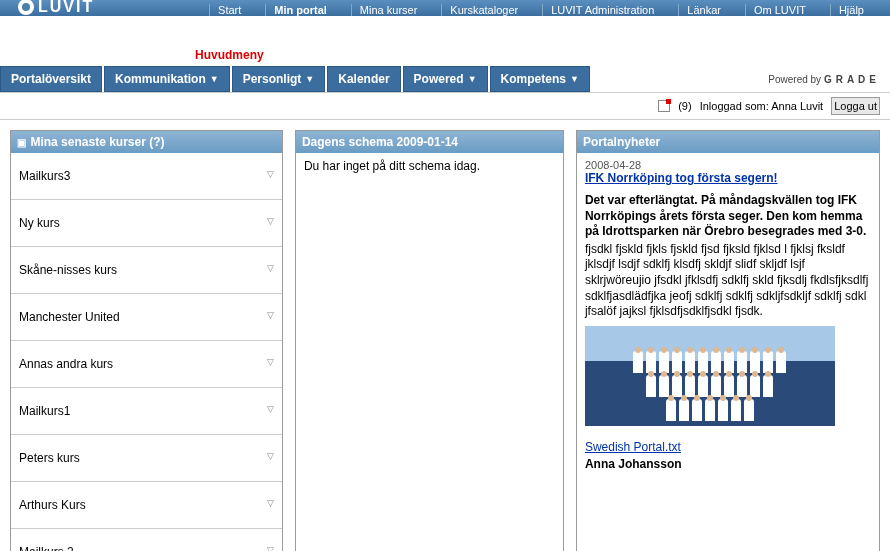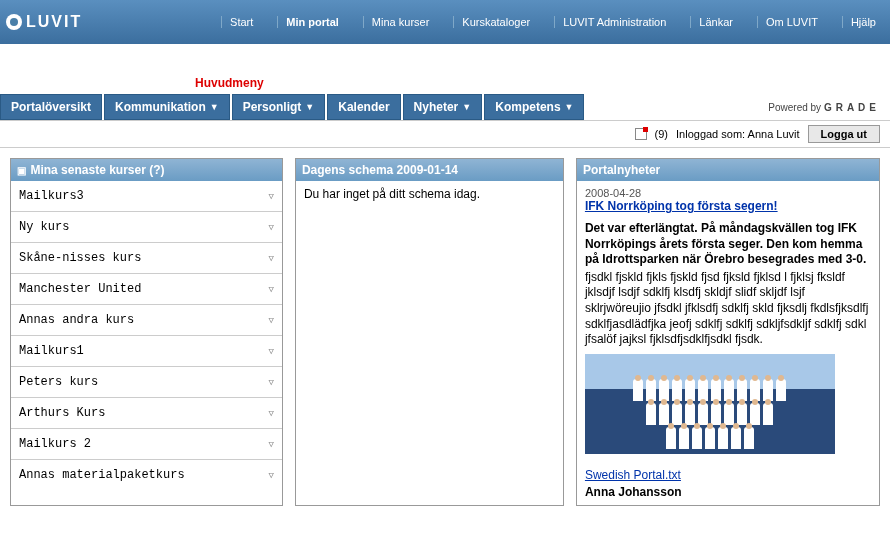--- a/index.html
+++ b/index.html
@@ -1,43 +1,43 @@
 <!DOCTYPE html>
 <html><head>
 <meta charset="utf-8">
 <style>
 * { margin: 0; padding: 0; box-sizing: border-box; }
 body { font-family: Arial, Helvetica, sans-serif; font-size: 11px; background: #fff; width: 890px; }
-.topbar { background: linear-gradient(to bottom, #5a8fbf 0%, #3b6e9e 100%); height: 44px; display: flex; align-items: center; padding: 0 6px; color: #fff; }
+.topbar { background: linear-gradient(to bottom, #5a8fbf 0%, #3b6e9e 100%); height: 16px; display: flex; align-items: flex-end; padding: 0 18px; color: #fff; }
 .logo { display: flex; align-items: center; font-size: 16px; font-weight: bold; letter-spacing: 2px; }
 .logo-icon { width: 16px; height: 16px; background: #fff; border-radius: 50%; margin-right: 4px; position: relative; }
 .logo-icon::after { content: ''; position: absolute; width: 8px; height: 8px; background: #4a7fa8; border-radius: 50%; top: 4px; left: 4px; }
 .topnav { margin-left: auto; display: flex; gap: 16px; }
 .topnav a { color: #fff; text-decoration: none; padding: 0 8px; border-left: 1px solid #7fa8c8; font-size: 11px; cursor: pointer; }
 .topnav a.active { font-weight: bold; }
 .header-area { height: 50px; position: relative; }
 .huvudmeny { position: absolute; left: 195px; top: 32px; color: #d00; font-weight: bold; font-size: 12px; }
 .menubar { display: flex; align-items: center; background: #fff; border-bottom: 1px solid #ccc; padding-right: 10px; }
 .menu { display: flex; }
 .menu-item { background: #3b6e9e; color: #fff; padding: 5px 10px; margin-right: 2px; font-size: 12px; font-weight: bold; cursor: pointer; display: flex; align-items: center; border: 1px solid #2a5a85; justify-content: center; }
 .menu-item .tri { margin-left: 4px; font-size: 9px; }
 .powered { margin-left: auto; font-size: 10px; color: #444; }
 .powered b { letter-spacing: 4px; font-weight: bold; }
 .statusbar { display: flex; justify-content: flex-end; align-items: center; padding: 4px 10px; gap: 8px; border-bottom: 1px solid #ccc; font-size: 11px; }
 .status-icon { width: 12px; height: 12px; background: #fff; border: 1px solid #888; position: relative; }
 .status-icon::after { content: ''; position: absolute; width: 5px; height: 5px; background: #d00; right: -2px; top: -2px; }
-.logout-btn { background: #e8e8e8; border: 1px solid #999; padding: 2px 12px; cursor: pointer; font-size: 11px; font-weight: bold; }
+.logout-btn { background: #e8e8e8; border: 1px solid #999; padding: 2px 2px; cursor: pointer; font-size: 11px; }
 .content { display: flex; gap: 12px; padding: 10px; }
 .col { border: 1px solid #999; }
 .col1 { width: 280px; }
 .col2 { width: 276px; }
 .col3 { width: 312px; }
 .panel-header { background: linear-gradient(to bottom, #8fb4d4 0%, #6a9cc4 100%); color: #fff; font-weight: bold; padding: 4px 6px; font-size: 12px; display: flex; align-items: center; }
 .panel-header .plus { margin-right: 4px; font-size: 10px; }
-.course-row { display: flex; justify-content: space-between; align-items: center; padding: 8px 8px; border-bottom: 1px solid #ccc; cursor: pointer; font-size: 12px; font-family: Liberation Mono, monospace; }
+.course-row { display: flex; justify-content: space-between; padding: 16px 8px; border-bottom: 1px solid #ccc; cursor: pointer; font-size: 12px; }
 .course-row:last-child { border-bottom: none; }
 .tri-down { color: #888; font-size: 9px; }
 .panel-body { padding: 6px 8px; font-size: 12px; }
 .news-date { color: #555; font-size: 11px; }
 .news-title { color: #0033aa; font-weight: bold; text-decoration: underline; cursor: pointer; font-size: 12px; margin-bottom: 8px; display: block; }
 .news-lead { font-weight: bold; margin-top: 8px; line-height: 1.3; }
 .news-body { line-height: 1.3; margin-top: 2px; }
 .news-image { width: 250px; height: 100px; margin-top: 6px; background: linear-gradient(to bottom, #a8c8e8 0%, #a8c8e8 35%, #2a4a7a 35%, #2a4a7a 100%); position: relative; overflow: hidden; }
 .team-rows { position: absolute; bottom: 5px; left: 0; right: 0; display: flex; flex-direction: column; gap: 2px; align-items: center; }
 .team-row { display: flex; gap: 3px; }
@@ -80,21 +80,21 @@
         <span class="tri">▼</span>
       </div>
       <div class="menu-item">
         <span>Personligt</span>
         <span class="tri">▼</span>
       </div>
       <div class="menu-item">
         <span>Kalender</span>
       </div>
       <div class="menu-item">
-        <span>Nyheter</span>
+        <span>Powered</span>
         <span class="tri">▼</span>
       </div>
       <div class="menu-item">
         <span>Kompetens</span>
         <span class="tri">▼</span>
       </div>
     </div>
   <div class="powered">
     <span>Powered by </span><b>GRADE</b>
   </div>

